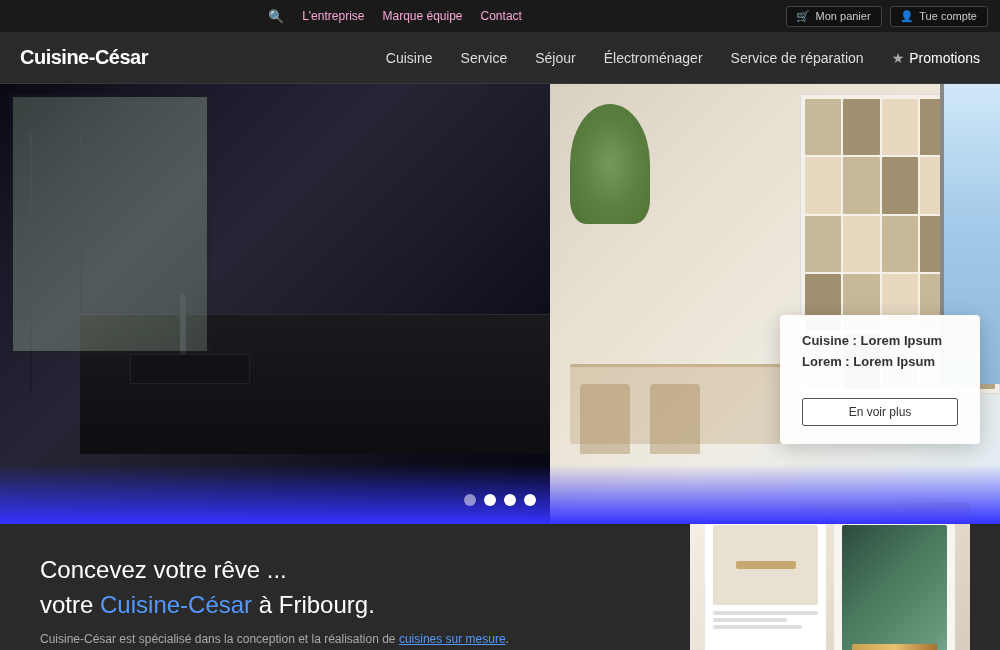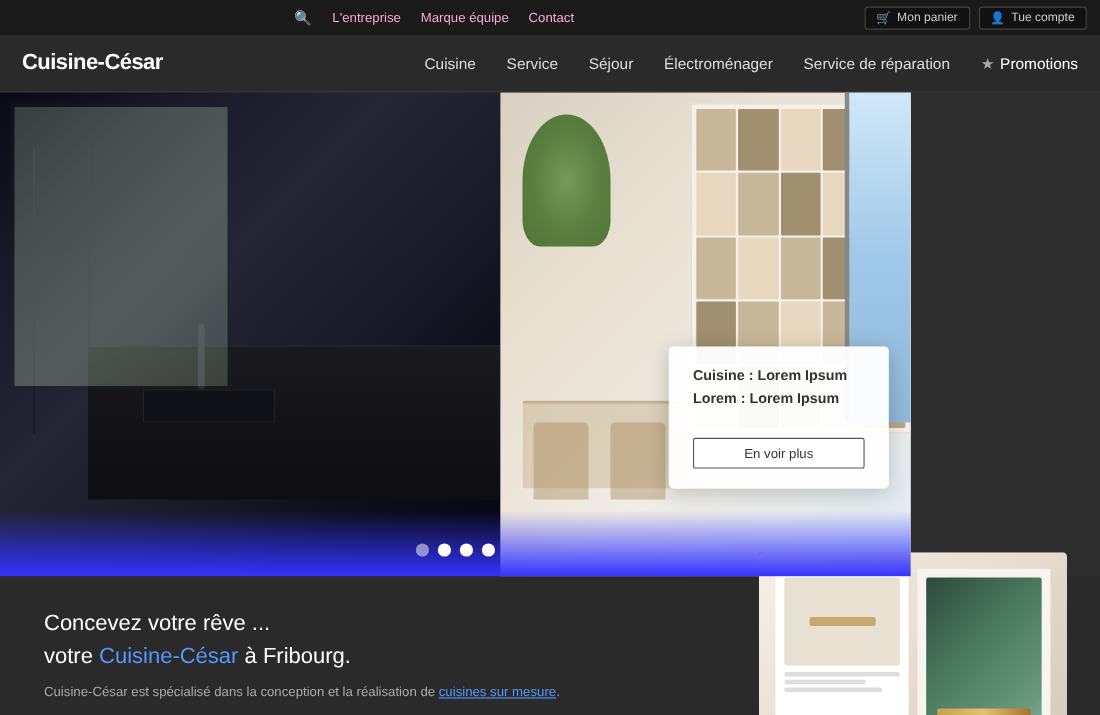--- a/index.html
+++ b/index.html
@@ -83,21 +83,21 @@
       font-weight: 500;
     }
     .star-icon {
       font-size: 14px;
       color: #aaa;
     }
 
     
     .hero {
       position: relative;
-      width: 828px;
+      width: 1000px;
       height: 440px;
       overflow: hidden;
     }
     .hero-bg {
       width: 100%;
       height: 100%;
       background: linear-gradient(135deg, #1a1a2e 0%, #16213e 20%, #0f3460 40%, #533483 60%, #e94560 80%, #0f3460 100%);
       position: relative;
       display: flex;
     }
@@ -225,21 +225,21 @@
       height: 178px;
       display: flex;
       align-items: flex-start;
       padding: 30px 40px 20px 40px;
       position: relative;
     }
     .bottom-text {
       flex: 1;
     }
     .bottom-headline {
-      font-size: 20px;
+      font-size: 24px;
       color: #fff;
       font-weight: 300;
       line-height: 1.3;
       margin-bottom: 4px;
     }
     .bottom-headline .brand-name {
       color: #5599ff;
     }
     .bottom-subtext {
       font-size: 12px;

